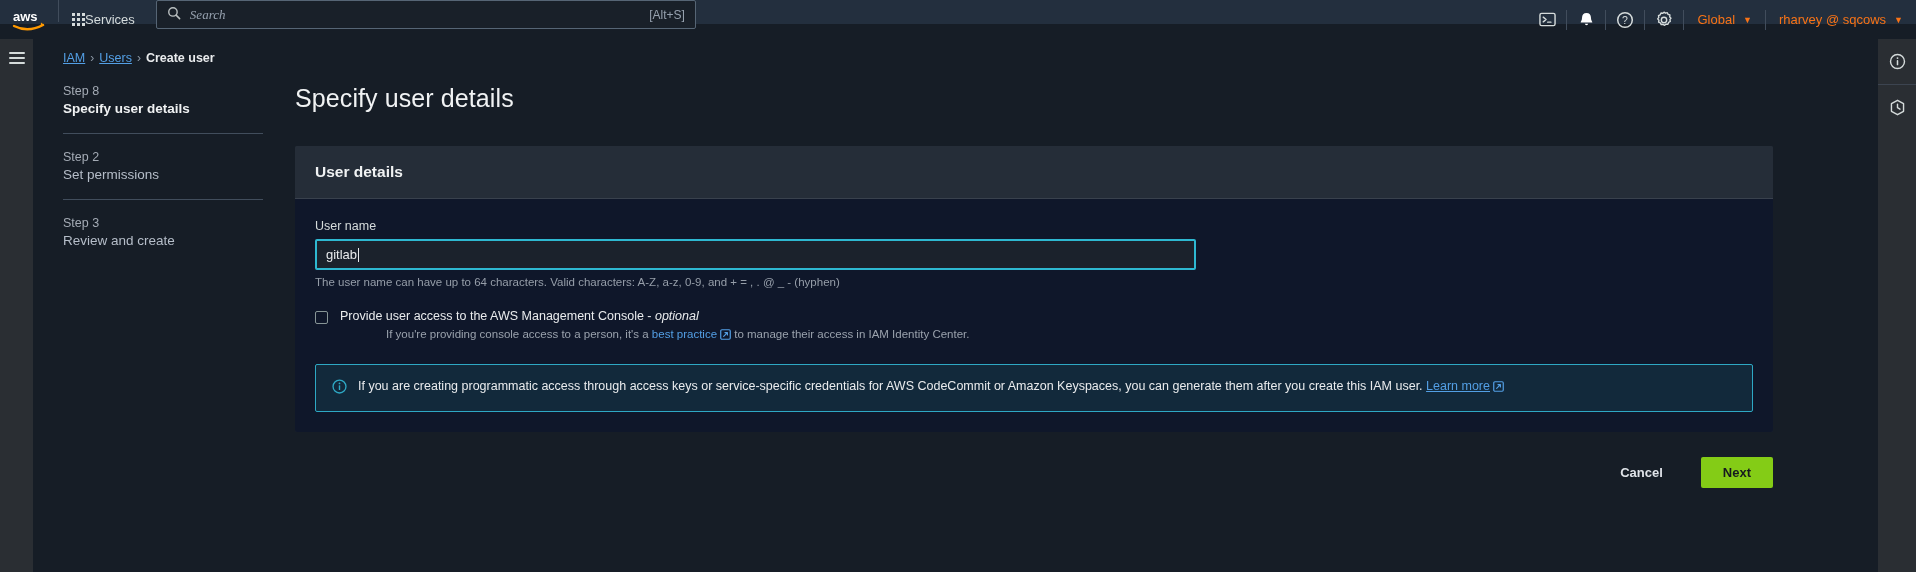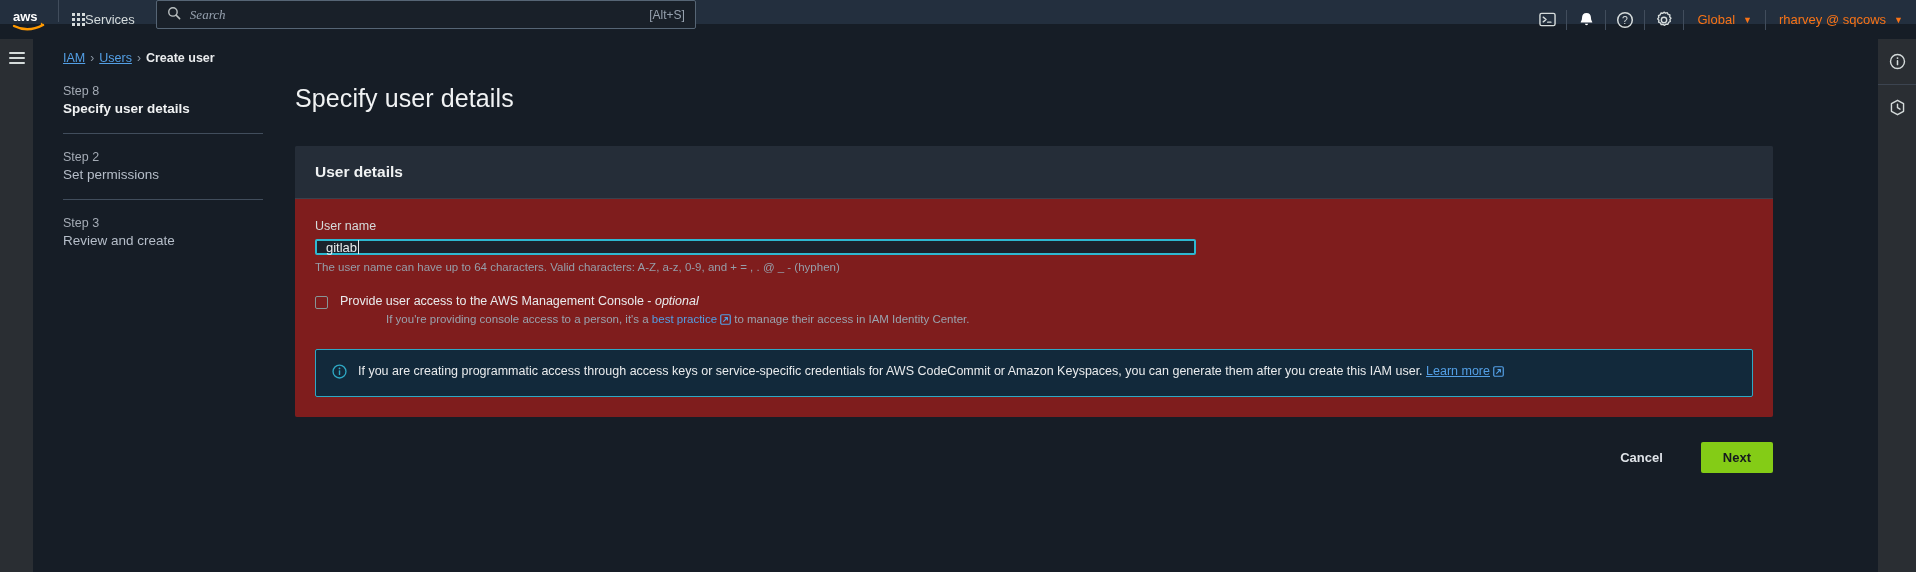--- a/index.html
+++ b/index.html
@@ -101,25 +101,25 @@
   }
 
   .card {
     background:#232b36; border-radius:2px; overflow:hidden;
   }
   .card-head {
     padding:17px 20px; background:#252d38;
     border-bottom:1px solid #39414d;
   }
   .card-title { font-size:15.5px; font-weight:bold; color:#f0f2f3; }
-  .card-body { padding:20px; background:#7f1d1d; }
+  .card-body { padding:20px; background:#0f172a; }
 
   .field-label { font-size:12.5px; color:#d5dbdb; margin-bottom:6px; }
   .text-input {
-    width:881px; height:16px;
+    width:881px; height:31px;
     background:#1b222c; border:2px solid #2eb8d1; border-radius:2px;
     display:flex; align-items:center; padding:0 9px;
     font-size:13px; color:#e9ebed; cursor:text;
   }
   .caretbar {
     display:inline-block; width:1px; height:14px; background:#e9ebed;
     margin-left:1px;
   }
   .field-hint { font-size:11.5px; color:#969ea9; margin-top:6px; }
 

